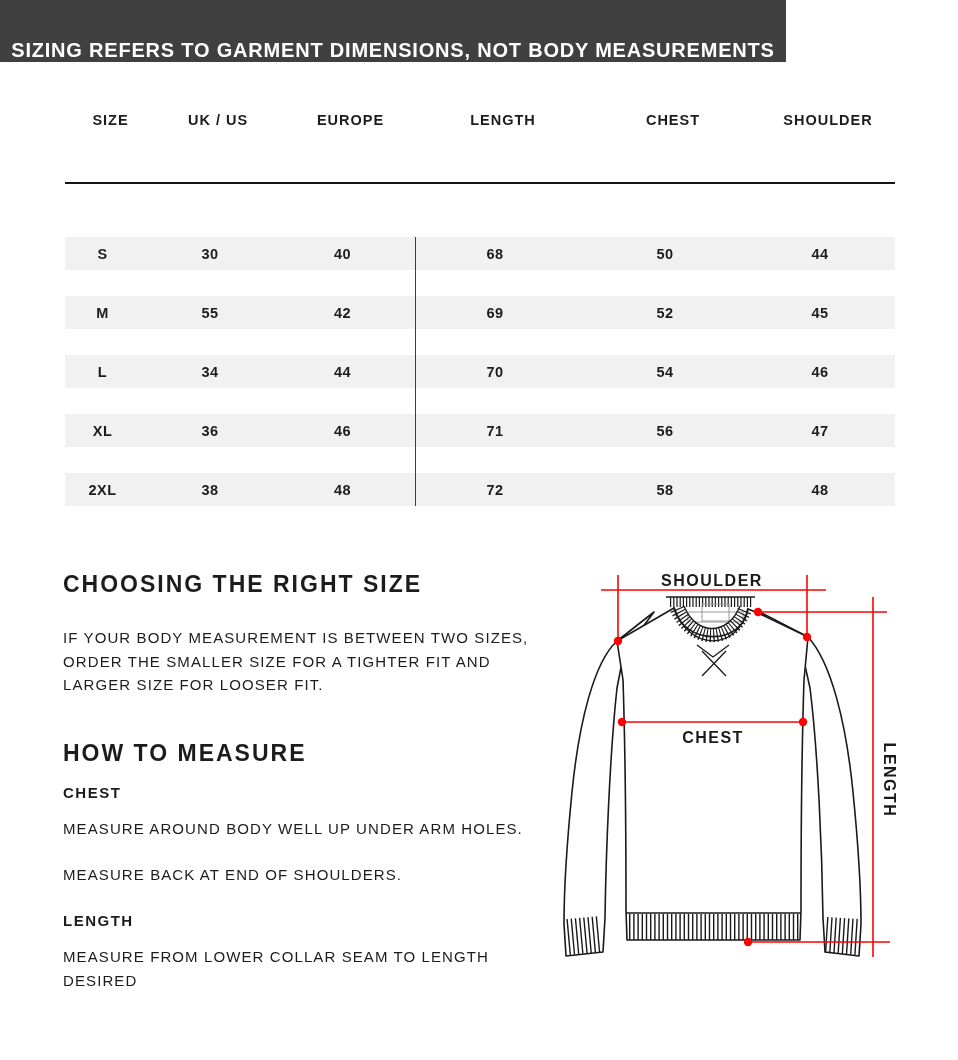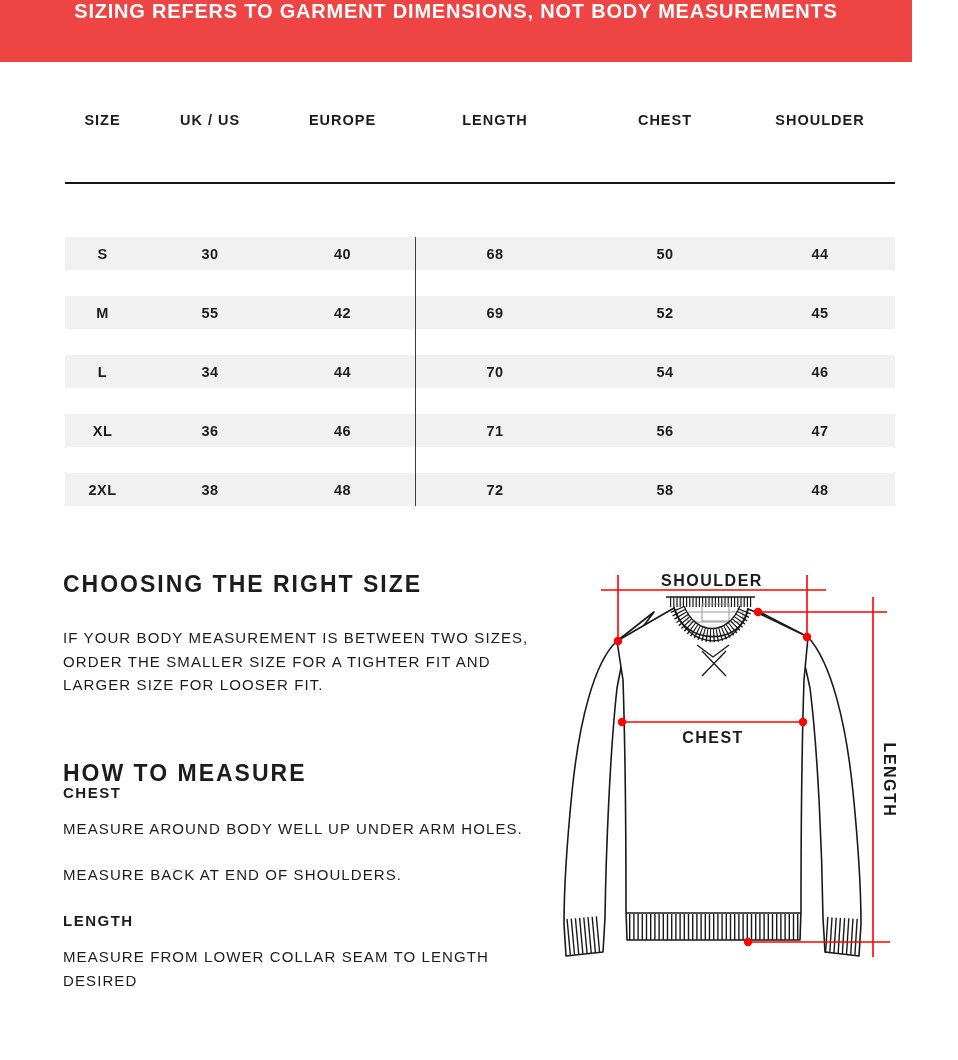--- a/index.html
+++ b/index.html
@@ -1,26 +1,26 @@
 <!DOCTYPE html>
 <html><head>
 <meta charset="utf-8">
 <style>
   html,body{margin:0;padding:0;background:#ffffff;}
   body{font-family:"Liberation Sans", sans-serif;color:#1c1c1c;}
   .page{position:relative;width:958px;height:1060px;background:#ffffff;overflow:hidden;}
 
   
-  .banner{position:absolute;left:0;top:0;width:912px;height:62px;background:#ef4444;
-          display:flex;align-items:flex-start;justify-content:center;}
+  .banner{position:absolute;left:0;top:0;width:786px;height:62px;background:#404040;
+          display:flex;align-items:flex-end;justify-content:center;}
   .banner-text{color:#ffffff;font-weight:bold;font-size:20px;letter-spacing:0.8px;}
 
   
   .grid6{display:grid;grid-template-columns:75px 140px 125px 180px 160px 150px;}
-  .thead{position:absolute;left:65px;top:112px;width:830px;}
+  .thead{position:absolute;left:73px;top:112px;width:830px;}
   .th{text-align:center;font-weight:bold;font-size:14.5px;letter-spacing:1px;}
   .rule{position:absolute;left:65px;top:182px;width:830px;height:2px;background:#161616;}
   .rows{position:absolute;left:65px;top:237px;width:830px;}
   .row{height:33px;margin-bottom:26px;background:#f1f1f1;align-items:center;}
   .td{text-align:center;font-weight:bold;font-size:14.5px;letter-spacing:0.5px;}
   .vdivider{position:absolute;left:415px;top:237px;width:1px;height:269px;background:#3c3c3c;}
 
   
   .sec-title{position:absolute;left:63px;font-weight:bold;font-size:23px;letter-spacing:2px;}
   .para{position:absolute;left:63px;width:530px;font-size:15px;letter-spacing:1.1px;line-height:23.5px;}
@@ -105,21 +105,21 @@
   </div>
   <div class="vdivider"></div>
 
   <div class="sec-title" style="top:571px;">CHOOSING THE RIGHT SIZE</div>
   <div class="para" style="top:626px;">
     <div>IF YOUR BODY MEASUREMENT IS BETWEEN TWO SIZES,</div>
     <div>ORDER THE SMALLER SIZE FOR A TIGHTER FIT AND</div>
     <div>LARGER SIZE FOR LOOSER FIT.</div>
   </div>
 
-  <div class="sec-title" style="top:740px;margin-top:20px;">HOW TO MEASURE</div>
+  <div class="sec-title" style="top:740px;">HOW TO MEASURE</div>
 
   <div class="measure-item" style="top:784px;">
     <div class="measure-label">CHEST</div>
     <div class="measure-text">MEASURE AROUND BODY WELL UP UNDER ARM HOLES.</div>
   </div>
 
   <div class="measure-item" style="top:847px;">
     <div class="measure-text">MEASURE BACK AT END OF SHOULDERS.</div>
   </div>
 

